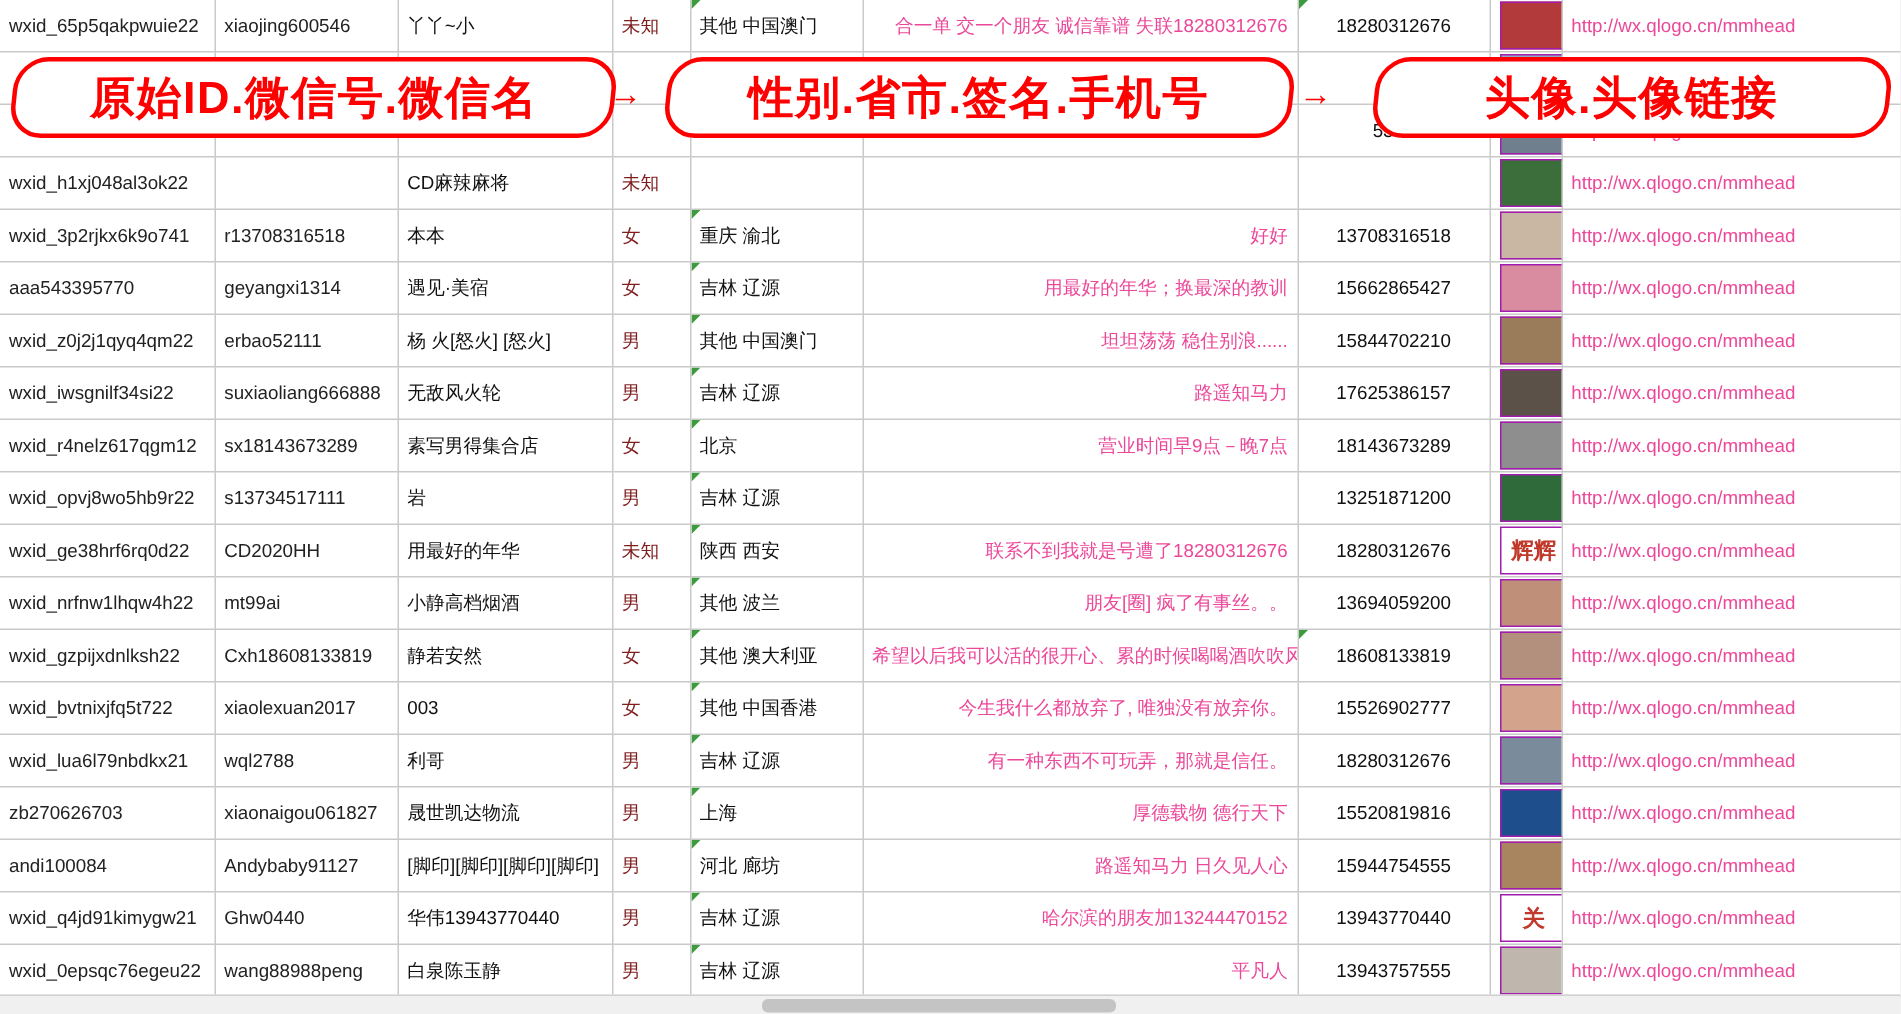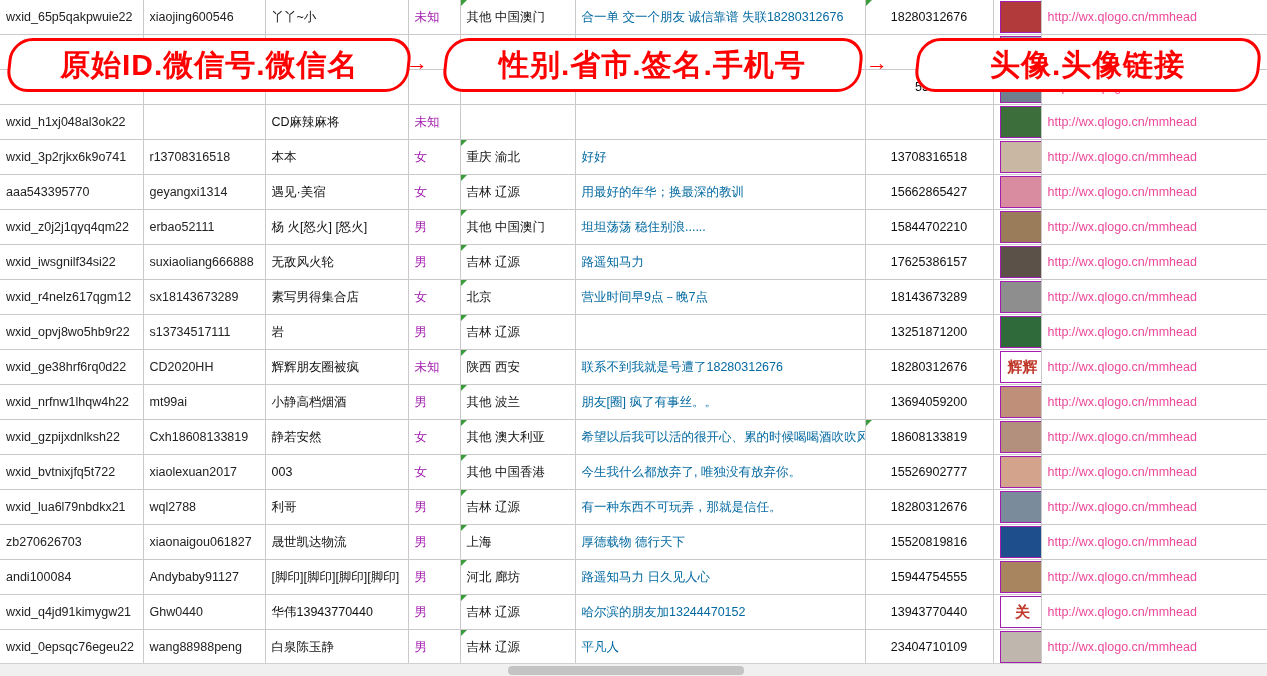--- a/index.html
+++ b/index.html
@@ -44,23 +44,23 @@
   col.c3 { width: 52px; }
   col.c4 { width: 115px; }
   col.c5 { width: 290px; }
   col.c6 { width: 128px; }
   col.c7 { width: 48px; }
   col.c8 { width: 226px; }
 
   td.id      { color: #222; }
   td.wxno    { color: #222; }
   td.name    { color: #111; }
-  td.gender  { color: #a21caf; }
+  td.gender  { color: #7f1d1d; }
   td.region  { color: #111; }
-  td.sign    { color: #0369a1; }
+  td.sign    { color: #ec4899; text-align: right; }
   td.phone   { color: #111; text-align: center; }
   td.avatar  { padding: 0; }
   td.link    { color: #ec4899; }
 
   .avatar-box {
     width: 46px;
     height: 32px;
     margin: 0 auto;
     border: 1px solid #a21caf;
     box-sizing: border-box;
@@ -297,21 +297,21 @@
           <td class="sign"></td>
           <td class="phone">13251871200</td>
           <td class="avatar">
             <div class="avatar-box" style="background: rgb(47, 107, 58);"></div>
           </td>
           <td class="link">http://wx.qlogo.cn/mmhead</td>
         </tr>
         <tr>
           <td class="id">wxid_ge38hrf6rq0d22</td>
           <td class="wxno">CD2020HH</td>
-          <td class="name">辉辉朋友圈被疯</td>
+          <td class="name">用最好的年华</td>
           <td class="gender">未知</td>
           <td class="region mark">陕西 西安</td>
           <td class="sign">联系不到我就是号遭了18280312676</td>
           <td class="phone">18280312676</td>
           <td class="avatar">
             <div class="avatar-box" style="background: rgb(255, 255, 255); color: rgb(192, 57, 43); font-weight: bold; font-size: 15px; text-shadow: none;">辉辉</div>
           </td>
           <td class="link">http://wx.qlogo.cn/mmhead</td>
         </tr>
         <tr>
@@ -405,21 +405,21 @@
           </td>
           <td class="link">http://wx.qlogo.cn/mmhead</td>
         </tr>
         <tr>
           <td class="id">wxid_0epsqc76egeu22</td>
           <td class="wxno">wang88988peng</td>
           <td class="name">白泉陈玉静</td>
           <td class="gender">男</td>
           <td class="region mark">吉林 辽源</td>
           <td class="sign">平凡人</td>
-          <td class="phone">23404710109</td>
+          <td class="phone">13943757555</td>
           <td class="avatar">
             <div class="avatar-box" style="background: rgb(191, 182, 173);"></div>
           </td>
           <td class="link">http://wx.qlogo.cn/mmhead</td>
         </tr>
         <tr>
           <td class="id">wxid_da7eo0ua7d6z22</td>
           <td class="wxno">wt1554444</td>
           <td class="name">旺源工艺沙发15662854498</td>
           <td class="gender">男</td>

